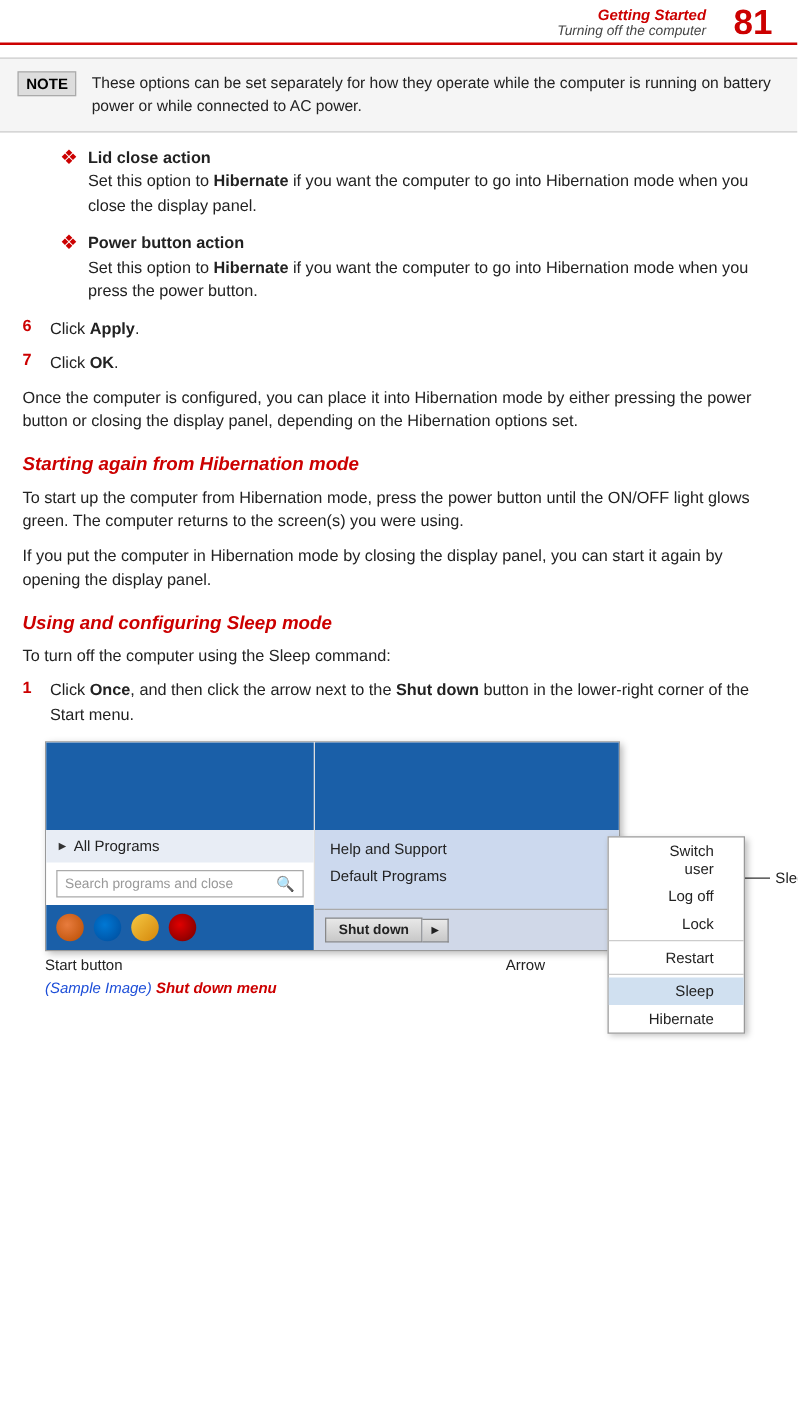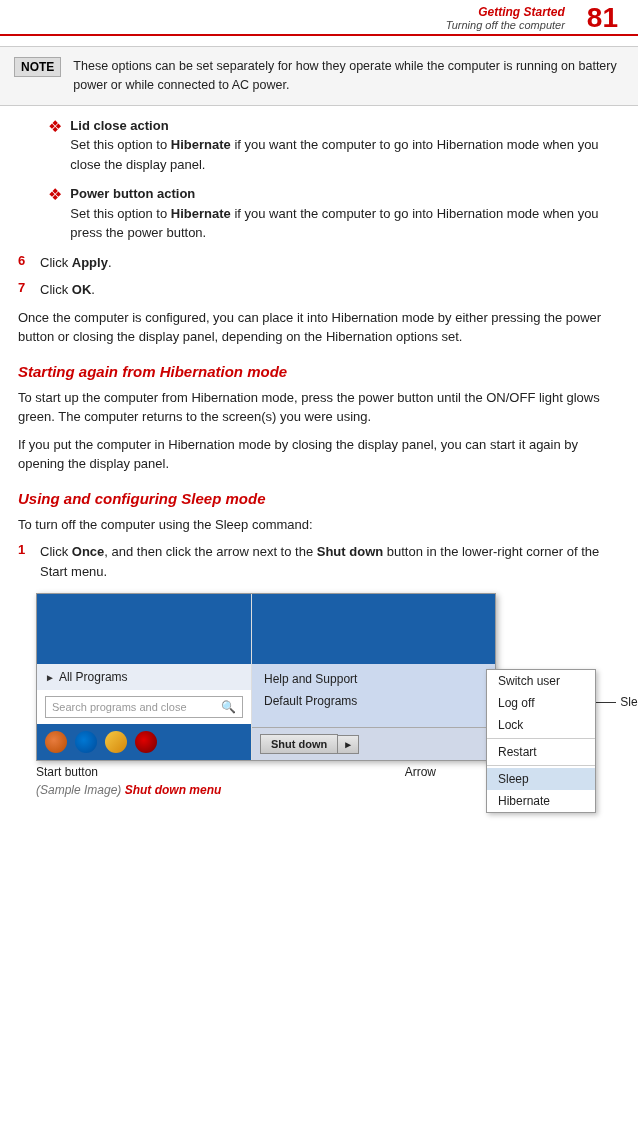--- a/index.html
+++ b/index.html
@@ -261,22 +261,23 @@
       right: -100px;
       top: 76px;
       background: #fff;
       border: 1px solid #999;
       box-shadow: 2px 2px 5px rgba(0,0,0,0.25);
       width: 110px;
       font-size: 12px;
       z-index: 10;
     }
     .flyout-item {
-      padding: 4px 11px;
-      color: #222;
+      padding: 4px 24px;
+      color: #222;
+      text-align: right;
     }
     .flyout-item.sleep-item {
       background: #d0e0f0;
     }
     .flyout-divider {
       border-top: 1px solid #ccc;
       margin: 2px 0;
     }
 
     
@@ -308,21 +309,21 @@
     .img-caption {
       font-size: 12px;
       color: #cc0000;
       font-style: italic;
       font-weight: bold;
       margin-top: 4px;
     }
     .caption-prefix {
       font-style: italic;
       font-weight: normal;
-      color: #737373;
+      color: #1d4ed8;
     }
   </style>
 </head>
 <body>
 
 <div class="page-header">
   <div class="header-inner">
     <div class="header-text-block">
       <div class="header-title">Getting Started</div>
       <div class="header-subtitle">Turning off the computer</div>

